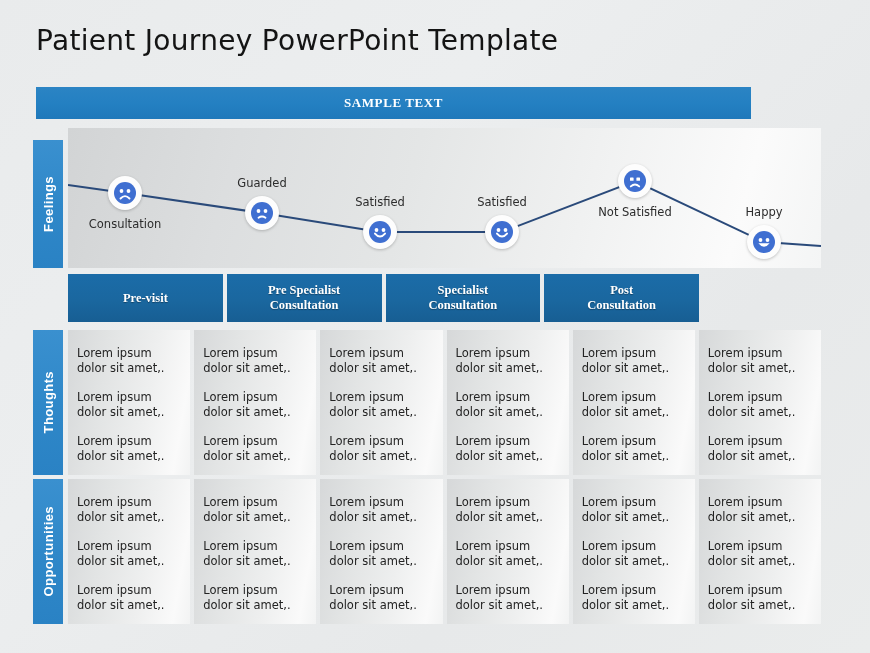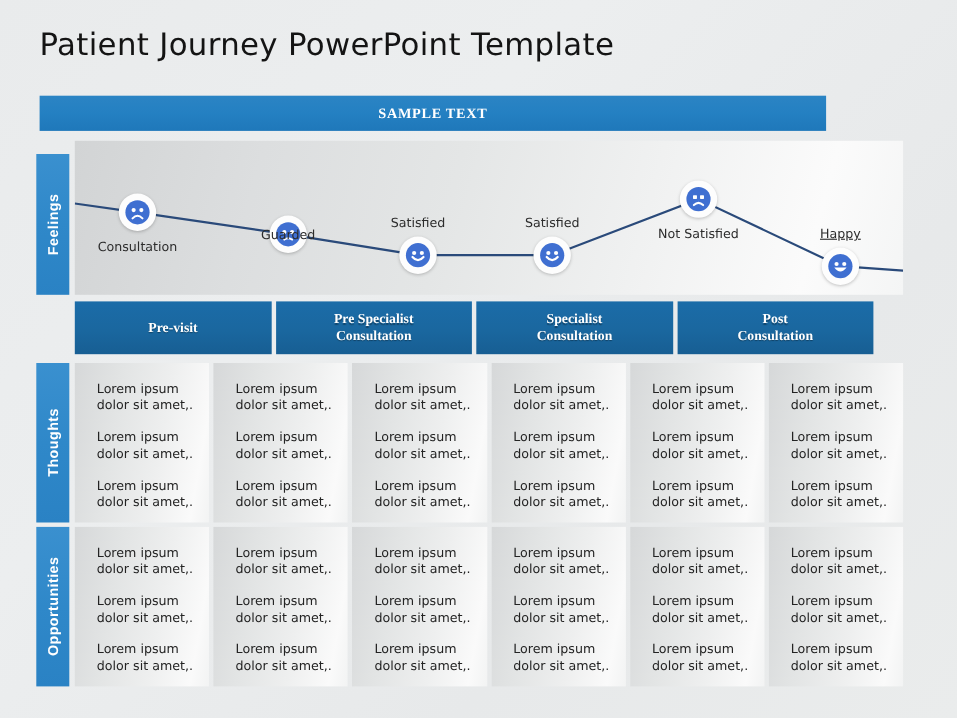--- a/index.html
+++ b/index.html
@@ -100,21 +100,21 @@
     align-items: center;
     justify-content: center;
   }
   .face svg { display: block; }
 
   
   #header-row {
     position: absolute;
     left: 68px;
     top: 274px;
-    width: 726px;
+    width: 631px;
     height: 48px;
     display: flex;
     gap: 4px;
   }
   .col-head {
     flex: 1;
     background: linear-gradient(180deg, #1b6ca8 0%, #1a679f 55%, #175e93 100%);
     color: #ffffff;
     font-size: 12.5px;
     font-weight: bold;
@@ -138,21 +138,21 @@
   }
   #thoughts-band { top: 330px; height: 145px; }
   #opportunities-band { top: 479px; height: 145px; }
 
   #thoughts-tab { top: 330px; height: 145px; }
   #opportunities-tab { top: 479px; height: 145px; }
 
   .cell {
     flex: 1;
     background: linear-gradient(100deg, #d6d8d9 0%, #e2e4e4 30%, #eeefef 62%, #fafafa 88%, #f2f3f3 100%);
-    padding: 16px 10px 10px 20px;
+    padding: 16px 10px 10px 9px;
     display: flex;
     flex-direction: column;
     justify-content: flex-start;
     gap: 15px;
   }
   .cell-line {
     font-size: 11.5px;
     line-height: 14.5px;
     color: #232323;
     font-family: "DejaVu Sans", sans-serif;
@@ -184,21 +184,21 @@
       </div>
       <div class="node-label" style="left: 57px; top: 89px;">Consultation</div>
       <div class="face" style="left: 194px; top: 85px;">
         <svg width="24" height="24" viewBox="0 0 24 24">
           <circle cx="12" cy="12" r="11" fill="#3f6fd1"></circle>
           <circle cx="8.5" cy="10" r="1.9" fill="#fff"></circle>
           <circle cx="15.5" cy="10" r="1.9" fill="#fff"></circle>
           <path d="M8.5 16.8 Q12 14.2 15.5 16.8" stroke="#fff" stroke-width="1.8" fill="none" stroke-linecap="round"></path>
         </svg>
       </div>
-      <div class="node-label" style="left: 194px; top: 48px; margin-top: 30px;">Guarded</div>
+      <div class="node-label" style="left: 194px; top: 48px;">Guarded</div>
       <div class="face" style="left: 312px; top: 104px;">
         <svg width="24" height="24" viewBox="0 0 24 24">
           <circle cx="12" cy="12" r="11" fill="#3f6fd1"></circle>
           <circle cx="8.5" cy="10" r="1.9" fill="#fff"></circle>
           <circle cx="15.5" cy="10" r="1.9" fill="#fff"></circle>
           <path d="M7 13.6 Q12 19.4 17 13.6" stroke="#fff" stroke-width="2" fill="none" stroke-linecap="round"></path>
         </svg>
       </div>
       <div class="node-label" style="left: 312px; top: 67px;">Satisfied</div>
       <div class="face" style="left: 434px; top: 104px;">
@@ -220,21 +220,21 @@
       </div>
       <div class="node-label" style="left: 567px; top: 77px;">Not Satisfied</div>
       <div class="face" style="left: 696px; top: 114px;">
         <svg width="24" height="24" viewBox="0 0 24 24">
           <circle cx="12" cy="12" r="11" fill="#3f6fd1"></circle>
           <circle cx="8.5" cy="10" r="1.9" fill="#fff"></circle>
           <circle cx="15.5" cy="10" r="1.9" fill="#fff"></circle>
           <path d="M6.4 13.2 Q12 20.4 17.6 13.2 Z" fill="#fff"></path>
         </svg>
       </div>
-      <div class="node-label" style="left: 696px; top: 77px; text-decoration: underline;">Happy</div>
+      <div class="node-label" style="left: 696px; top: 77px;">Happy</div>
     </div>
 </div>
 
 <div id="header-row">
     <div class="col-head">Pre-visit</div>
     <div class="col-head">Pre Specialist<br>Consultation</div>
     <div class="col-head">Specialist<br>Consultation</div>
     <div class="col-head">Post<br>Consultation</div>
   </div>
 

